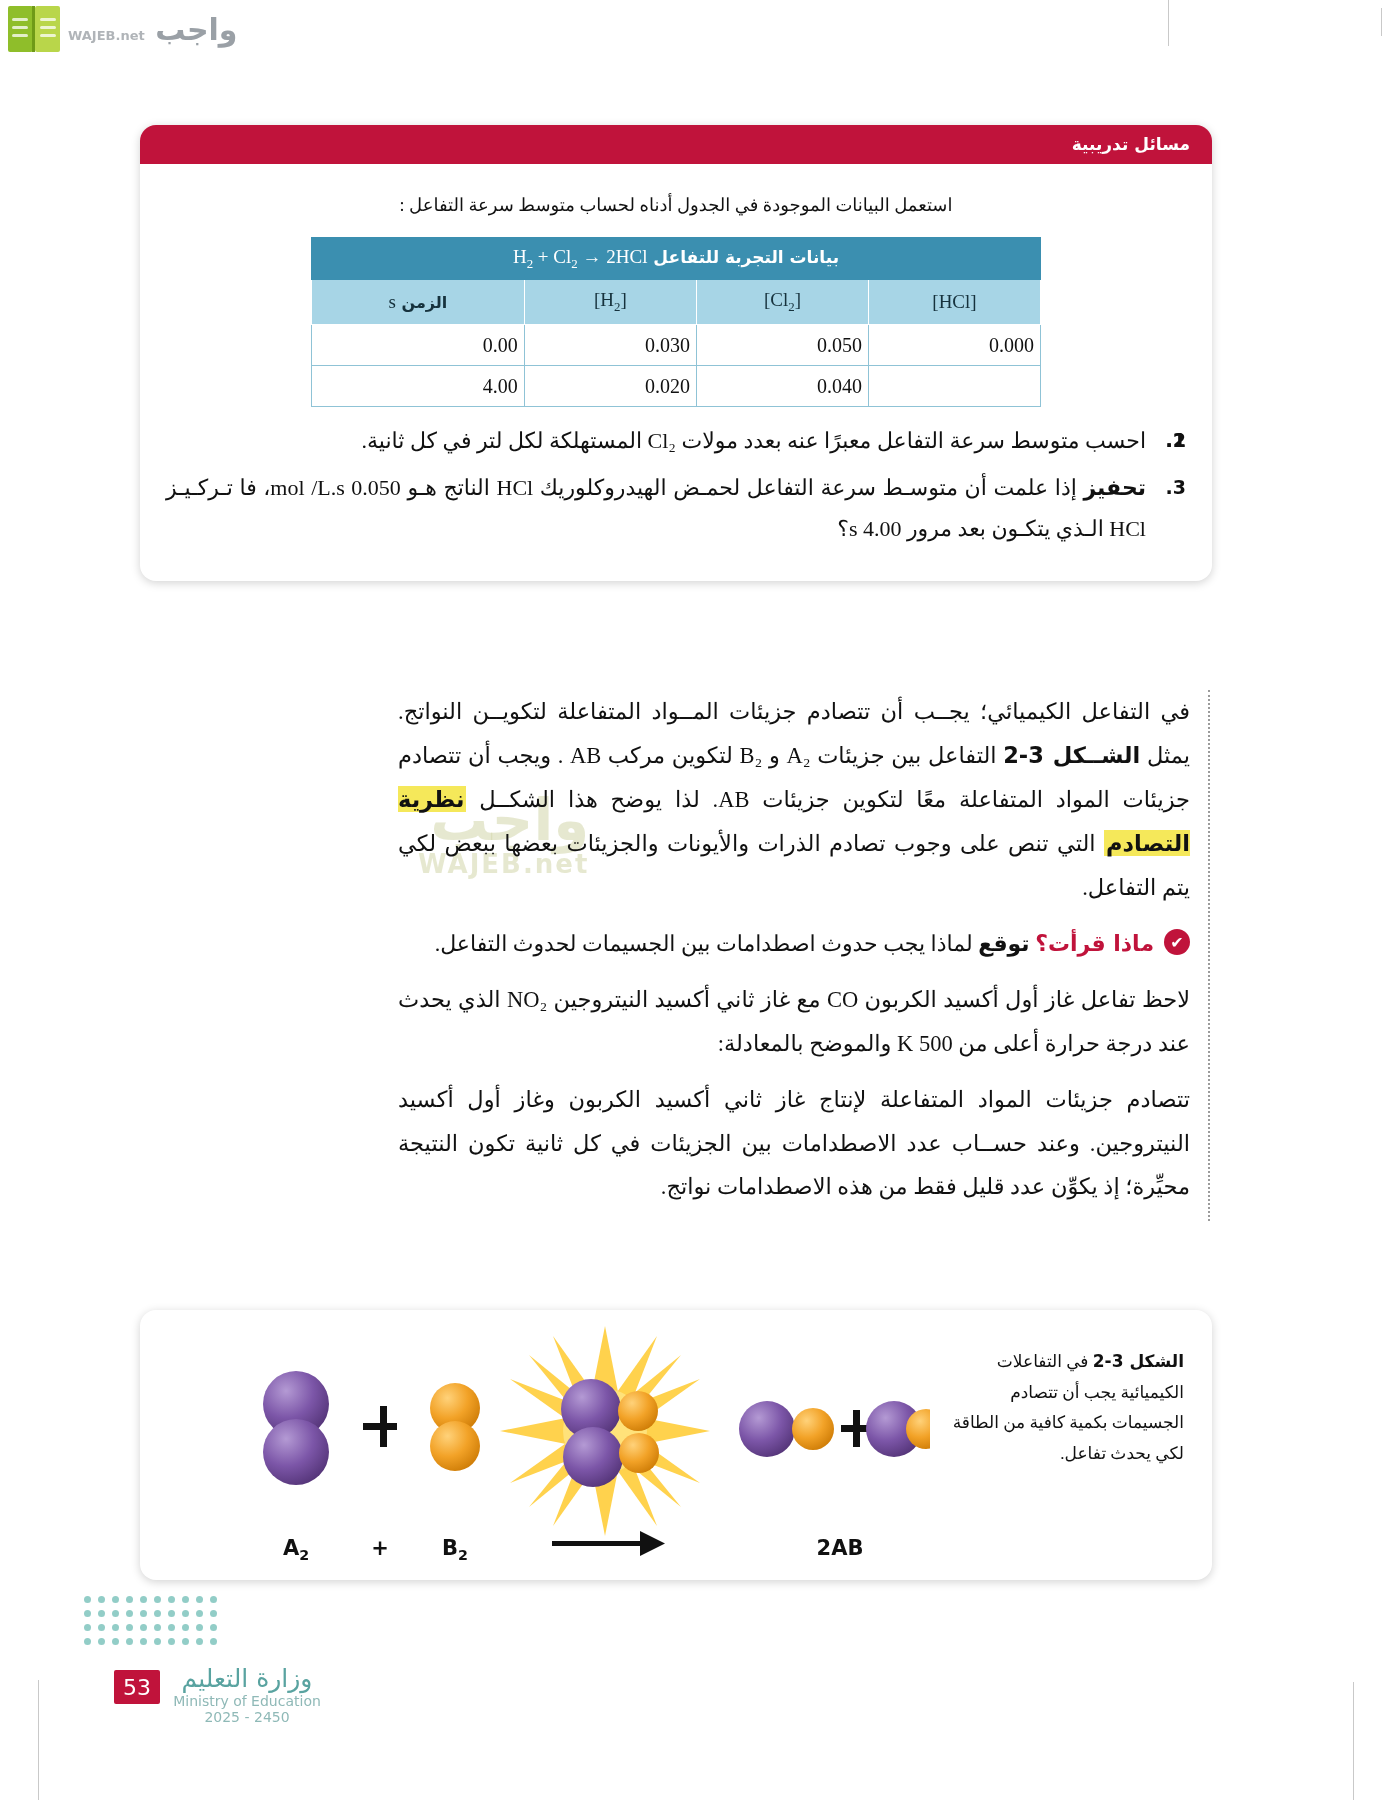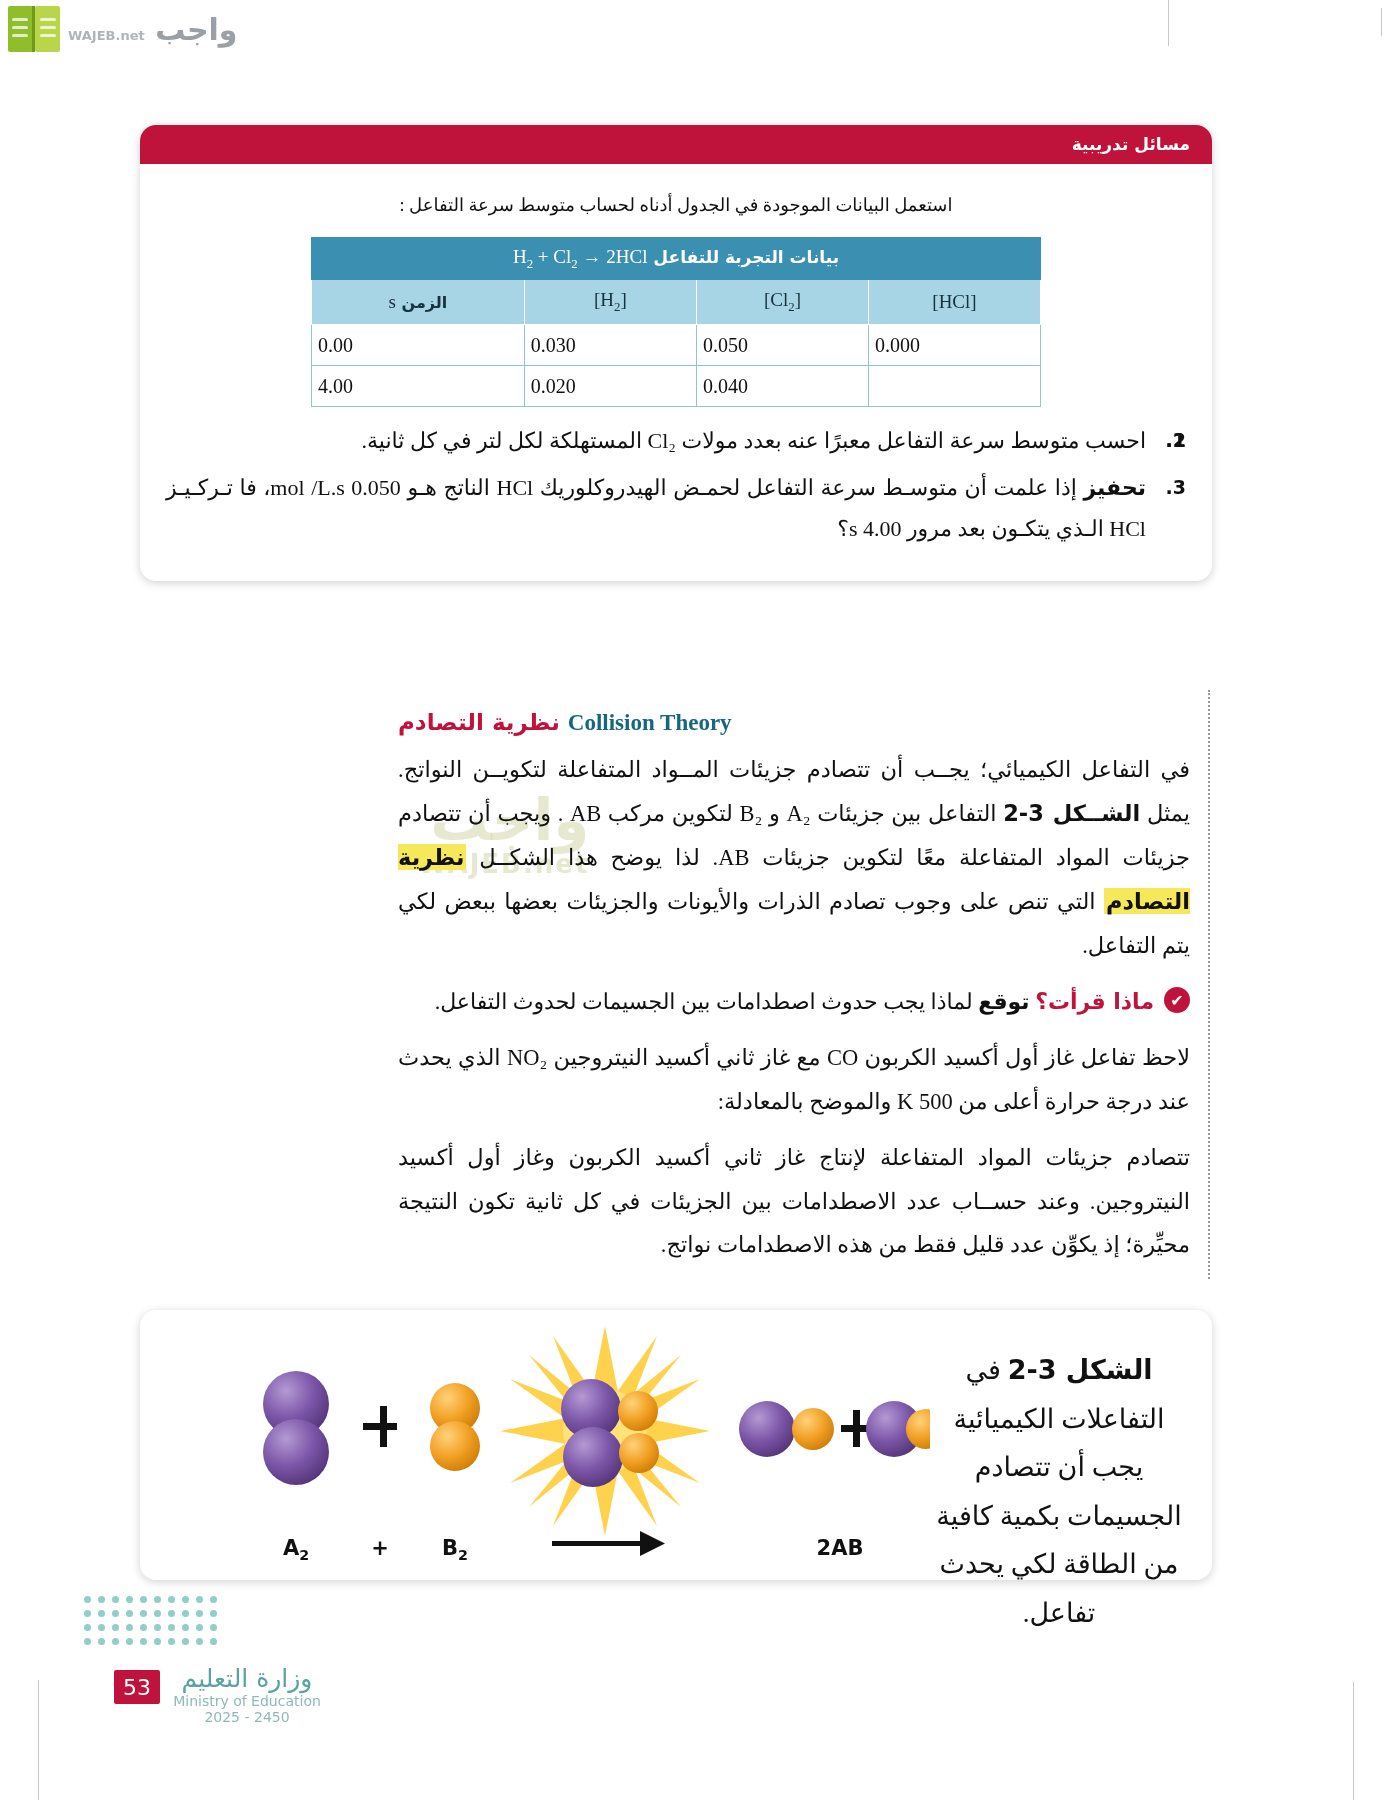--- a/index.html
+++ b/index.html
@@ -151,21 +151,21 @@
     text-align: center;
     border: 1px solid #ffffff;
   }
   table.data-table th.col-head .sym {
     font-family: "Liberation Serif", serif;
     font-weight: normal;
     font-size: 19px;
   }
   table.data-table td {
     border: 1px solid #8fc3d6;
-    text-align: left;
+    text-align: right;
     font-size: 20px;
     padding: 7px 6px;
     color: #111;
     background: #ffffff;
     height: 26px;
   }
 
   
   ol.numbered {
     list-style: none;
@@ -308,23 +308,22 @@
     background: #ffffff;
     border-radius: 16px;
     box-shadow: 0 2px 10px rgba(0,0,0,.18);
     direction: rtl;
   }
   .figure-caption {
     position: absolute;
     right: 28px;
     top: 36px;
     width: 250px;
-    font-size: 27px;
+    font-size: 17px;
     line-height: 1.8;
-    text-align: center;
     color: #111;
   }
   .figure-caption .fig-label {
     font-family: "DejaVu Sans", sans-serif;
     font-weight: bold;
   }
   .figure-art {
     position: absolute;
     left: 60px;
     top: 16px;
@@ -493,24 +492,20 @@
     </ol>
   </div>
 </section>
 
 <div class="big-watermark">
   <span>واجب</span>
   <span class="sub">WAJEB.net</span>
 </div>
 
 <section class="section-wrap">
-  <h2 class="section-title">
-    <span class="en">Collision Theory</span>
-    <span>نظرية التصادم</span>
-  </h2>
 
   <p class="body-par">
     <span>في التفاعل الكيميائي؛ يجــب أن تتصادم جزيئات المــواد المتفاعلة لتكويــن النواتج. يمثل </span><span class="bold-label">الشــكل 3-2</span><span> التفاعل بين جزيئات A₂ و B₂ لتكوين مركب AB . ويجب أن تتصادم جزيئات المواد المتفاعلة معًا لتكوين جزيئات AB. لذا يوضح هذا الشكــل </span><span class="hl">نظرية التصادم</span><span> التي تنص على وجوب تصادم الذرات والأيونات والجزيئات بعضها ببعض لكي يتم التفاعل.</span>
   </p>
 
   <div class="read-check">
     <span class="check-badge">✔</span>
     <span class="txt">
       <span class="q">ماذا قرأت؟</span>
       <span class="b">توقع</span>

